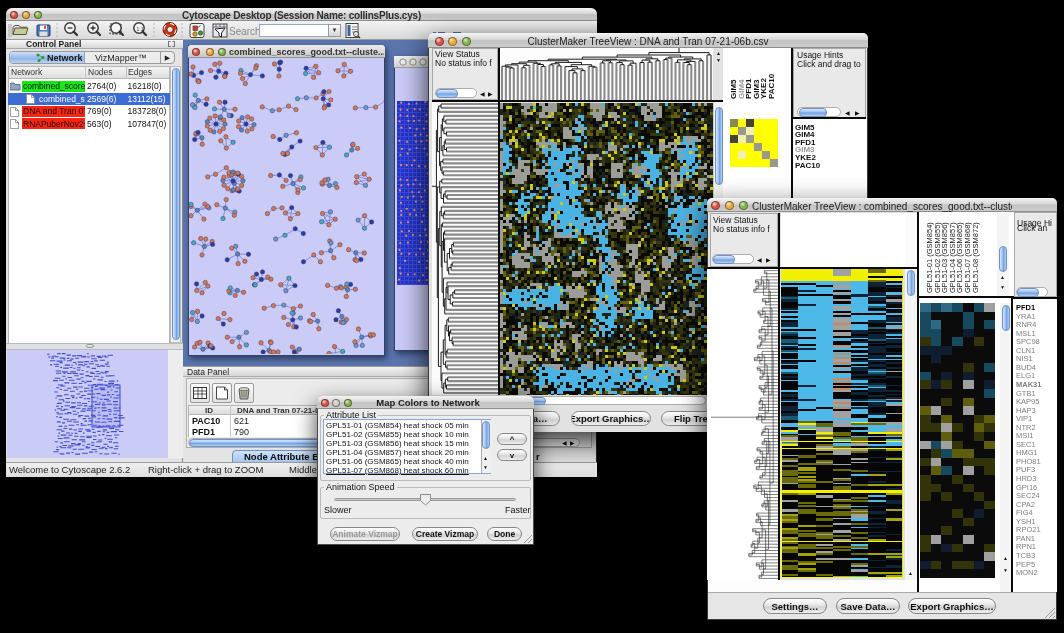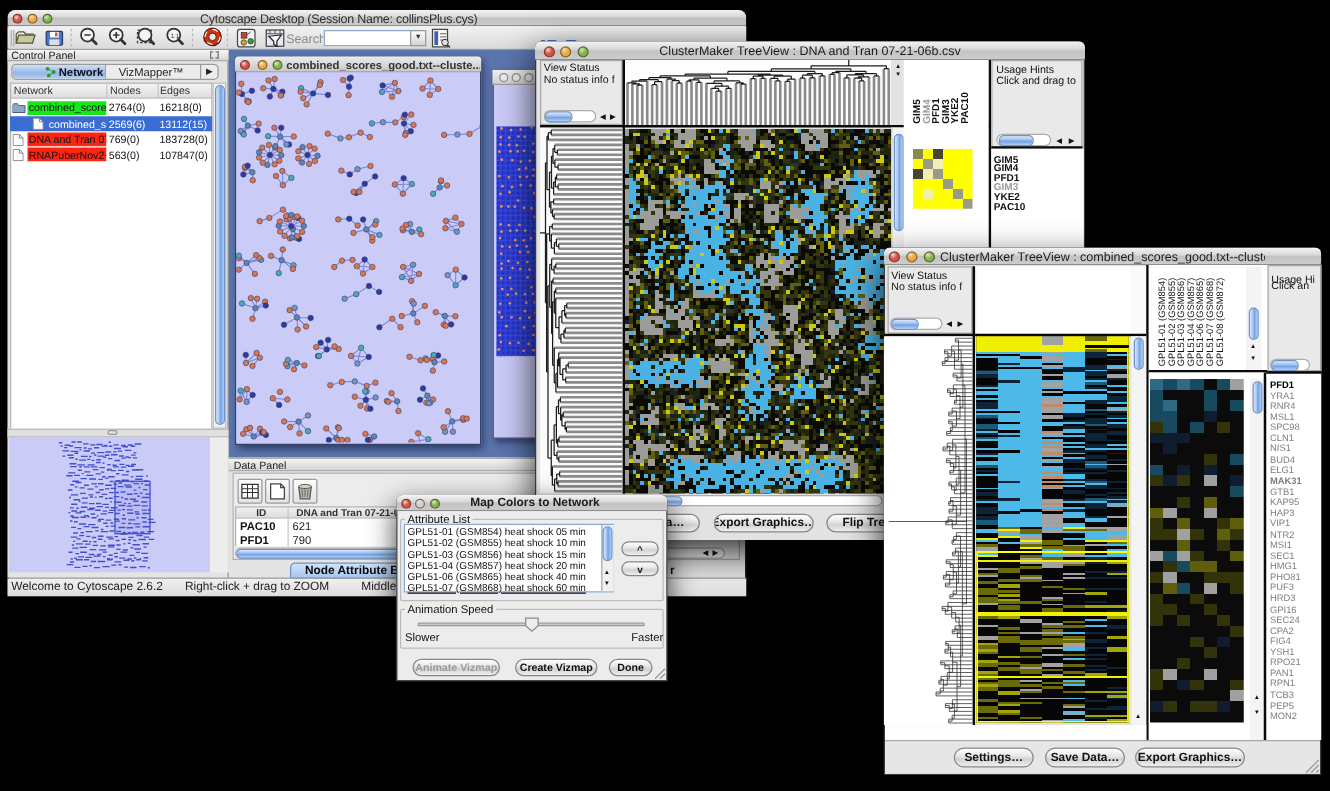--- a/index.html
+++ b/index.html
@@ -10,21 +10,21 @@
 .sbthumbh{background:linear-gradient(#d8e7fa,#9abdef 45%,#6f9fe5 55%,#b4d0f3);border:1px solid #7193c4;border-radius:4px;}
 .sbthumbv{background:linear-gradient(90deg,#d8e7fa,#9abdef 45%,#6f9fe5 55%,#b4d0f3);border:1px solid #7193c4;border-radius:4px;}
 .btn{background:linear-gradient(#ffffff,#e8e8e8 40%,#d2d2d2 60%,#efefef);border:1px solid #878787;border-radius:9px;font-size:9.5px;font-weight:bold;color:#111;text-align:center;display:flex;align-items:center;justify-content:center;white-space:nowrap;overflow:hidden}
 .arw{font-size:6px;color:#111;line-height:6px}
 </style></head><body>
 <div class="a" style="left:6px;top:8px;width:591px;height:469px;background:#e8e8e8;border:1px solid #1d1d1d;border-radius:6px 6px 0 0;box-shadow:0 8px 24px rgba(0,0,0,.7)"></div>
 <div class="a tb" style="left:6px;top:8px;width:591px;height:13px;border-radius:6px 6px 0 0;"></div>
 <div class="lt" style="left:9.5px;top:11.0px;width:8px;height:8px;background:radial-gradient(circle at 35% 30%,#fff6 0%,#de5044 45%,#de5044);border:1px solid rgba(60,30,20,.55);"></div>
 <div class="lt" style="left:21.5px;top:11.0px;width:8px;height:8px;background:radial-gradient(circle at 35% 30%,#fff6 0%,#e9ab34 45%,#e9ab34);border:1px solid rgba(60,30,20,.55);"></div>
 <div class="lt" style="left:34.0px;top:11.0px;width:8px;height:8px;background:radial-gradient(circle at 35% 30%,#fff6 0%,#7cb845 45%,#7cb845);border:1px solid rgba(60,30,20,.55);"></div>
-<div class="a" style="left:160px;top:10px;font-size:10px;color:#2e2e2e;font-weight:normal;white-space:nowrap;line-height:11px;width:283px;text-align:left;letter-spacing:-0.2px">Cytoscape Desktop (Session Name: collinsPlus.cys)</div>
+<div class="a" style="left:160px;top:10px;font-size:10px;color:#2e2e2e;font-weight:bold;white-space:nowrap;line-height:11px;width:283px;text-align:center;letter-spacing:-0.2px">Cytoscape Desktop (Session Name: collinsPlus.cys)</div>
 <div class="a" style="left:6px;top:21px;width:591px;height:19px;background:linear-gradient(#f2f2f2,#dadada);border-bottom:1px solid #9e9e9e"></div>
 <svg class="a" style="left:6px;top:21px" width="420" height="19" viewBox="0 0 420 19">
     <path stroke="#aaa" d="M3 3v13M5 3v13"></path>
     <path d="M7 13.5 9 7h13l-2 6.5z" fill="#c8c89a" stroke="#55553a" stroke-width="1"></path>
     <path d="M7 13.5V6.2l2-1.7h4l1.5 1.7H21" fill="none" stroke="#55553a" stroke-width="1"></path>
     <rect x="31" y="4" width="13" height="11" rx="1" fill="#4a7ac2" stroke="#223a66"></rect>
     <rect x="34" y="4.5" width="7" height="4.5" fill="#fff"></rect>
     <rect x="38" y="5" width="2" height="3" fill="#e05030"></rect>
     <rect x="33.5" y="10.5" width="8" height="4.5" fill="#ddd"></rect>
     <path stroke="#b5b5b5" d="M51 2v15" stroke-dasharray="2 2"></path>
@@ -58,21 +58,21 @@
     <rect x="341.5" y="4" width="3" height="11" fill="#3a62b0"></rect>
     <path d="M346 6h5M346 8.5h5M346 11h4" stroke="#666" stroke-width=".8"></path>
     <circle cx="350" cy="13" r="2.6" fill="#ddd" stroke="#333" stroke-width=".8"></circle>
     <path d="M352 15l2 2" stroke="#333" stroke-width="1.2"></path>
   </svg>
 <div class="a" style="left:229px;top:26px;font-size:10px;color:#8a8a8a;font-weight:normal;white-space:nowrap;line-height:11px;">Search:</div>
 <div class="a" style="left:259px;top:24px;width:70px;height:13px;background:#fff;border:1px solid #8faac8"></div>
 <div class="a" style="left:328px;top:24px;width:13px;height:13px;background:linear-gradient(#fdfdfd,#d5d5d5);border:1px solid #999;font-size:6px;text-align:center;line-height:11px;color:#333">▼</div>
 <div class="a" style="left:6px;top:40px;width:177px;height:422px;background:#e4e4e4;border-right:1px solid #888"></div>
 <div class="a" style="left:6px;top:40px;width:177px;height:9px;background:linear-gradient(#f7f7f7,#d8d8d8);border-bottom:1px solid #aaa"></div>
-<div class="a" style="left:9px;top:40px;font-size:8.5px;color:#222;font-weight:normal;white-space:nowrap;line-height:9.5px;">Control Panel</div>
+<div class="a" style="left:26px;top:40px;font-size:8.5px;color:#222;font-weight:bold;white-space:nowrap;line-height:9.5px;">Control Panel</div>
 <div class="a" style="left:168px;top:41px;width:7px;height:6px;border:1px dashed #777"></div>
 <div class="a" style="left:9px;top:51px;width:166px;height:13px;background:#ececec;border:1px solid #9a9a9a;border-radius:4px"></div>
 <div class="a" style="left:10px;top:52px;width:75px;height:11px;background:linear-gradient(#cfe0f6,#92b6ea 60%,#b8d0f2);border-radius:3px 0 0 3px;border-right:1px solid #8aa6cc"></div>
 <svg class="a" style="left:36px;top:53px" width="9" height="9">
     <circle cx="2" cy="2" r="1.5" fill="#2a9a2a"></circle>
     <circle cx="7" cy="4.5" r="1.5" fill="#2a9a2a"></circle>
     <circle cx="3" cy="7.5" r="1.5" fill="#2a9a2a"></circle>
     <path d="M2 2l5 2.5-4 3" stroke="#2a9a2a" stroke-width=".7" fill="none"></path>
   </svg>
 <div class="a" style="left:47px;top:53px;font-size:9px;color:#111;font-weight:bold;white-space:nowrap;line-height:10px;">Network</div>

